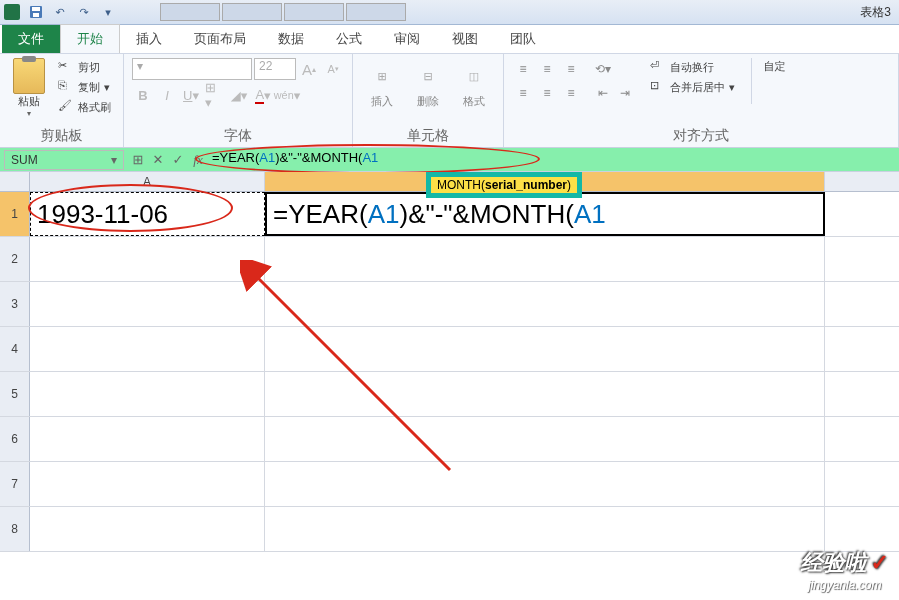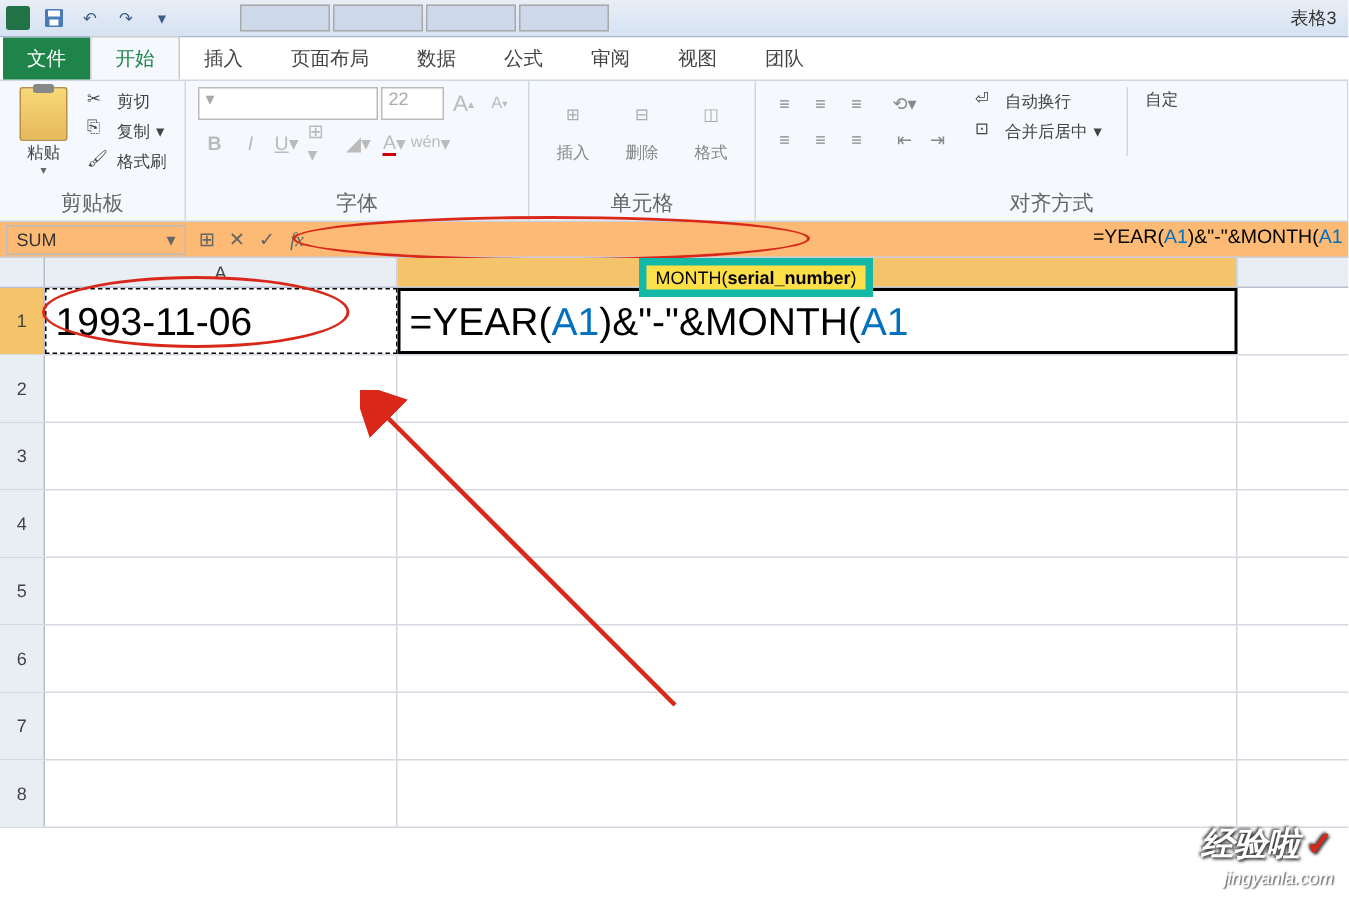--- a/index.html
+++ b/index.html
@@ -38,21 +38,21 @@
 .fmt-btn.dim { color: #bbb; }
 
 .cell-group .big-btn { color: #888; }
 .cell-group .big-btn .icon { color: #aaa; }
 
 .align-group .grid-icons { display: grid; grid-template-columns: repeat(3, 22px); grid-template-rows: repeat(2, 22px); gap: 2px; }
 .align-btn { width: 22px; height: 22px; display: flex; align-items: center; justify-content: center; color: #888; font-size: 12px; }
 .align-right-col { display: flex; flex-direction: column; gap: 2px; margin-left: 6px; }
 
 
-.formula-bar { height: 24px; border-bottom: 1px solid #c9d1e0; display: flex; align-items: center; background: #fdba74; position: relative; text-align: right; }
+.formula-bar { height: 24px; border-bottom: 1px solid #c9d1e0; display: flex; align-items: center; background: #86efac; position: relative; }
 .name-box { width: 120px; height: 20px; border: 1px solid #bbb; margin: 0 4px; font-family: Arial; font-size: 12px; padding: 0 6px; display: flex; align-items: center; justify-content: center; color: #333; }
 .name-box .dd { margin-left: auto; color: #666; }
 .fb-btn { width: 20px; height: 20px; display: flex; align-items: center; justify-content: center; color: #666; font-size: 13px; }
 .fx { font-style: italic; font-family: "Times New Roman"; }
 .formula-input { flex: 1; height: 20px; border: none; font-family: "Courier New", monospace; font-size: 13px; padding: 0 4px; color: #000; }
 .formula-input .ref { color: #0070c0; }
 
 .ellipse-fb { position: absolute; left: 195px; top: -4px; width: 345px; height: 30px; border: 2px solid #d9281a; border-radius: 50%; pointer-events: none; }
 
 
@@ -81,21 +81,21 @@
 .cell.A1 { border: 1.5px dashed #000; }
 .cell.B1 { background: #fff; border: 2px solid #000; font-size: 26px; }
 .cell.B1 .ref { color: #0070c0; }
 
 .ellipse-a1 { position: absolute; left: 28px; top: -8px; width: 205px; height: 48px; border: 2.5px solid #d9281a; border-radius: 50%; pointer-events: none; z-index: 3; }
 
 
 .arrow-svg { position: absolute; left: 240px; top: 68px; pointer-events: none; z-index: 4; }
 
 
-.watermark { position: absolute; right: 10px; bottom: 8px; text-align: right; font-family: Arial; }
+.watermark { position: absolute; right: 10px; bottom: 8px; text-align: center; font-family: Arial; }
 .wm1 { font-size: 22px; font-weight: bold; font-style: italic; color: #fff; text-shadow: 1px 1px 2px #333, -1px -1px 2px #333; }
 .wm1 .check { color: #d9281a; font-style: normal; margin-left: 4px; }
 .wm2 { font-size: 12px; color: #fff; text-shadow: 1px 1px 1px #555; font-style: italic; }
 
 .clipboard-icon { width: 32px; height: 36px; background: linear-gradient(#f8d877, #e6b95a); border: 1px solid #b89244; border-radius: 2px; position: relative; }
 .clipboard-icon::before { content: ""; position: absolute; top: -3px; left: 8px; width: 14px; height: 6px; background: #888; border-radius: 2px; }
 </style>
 </head>
 <body>
 

